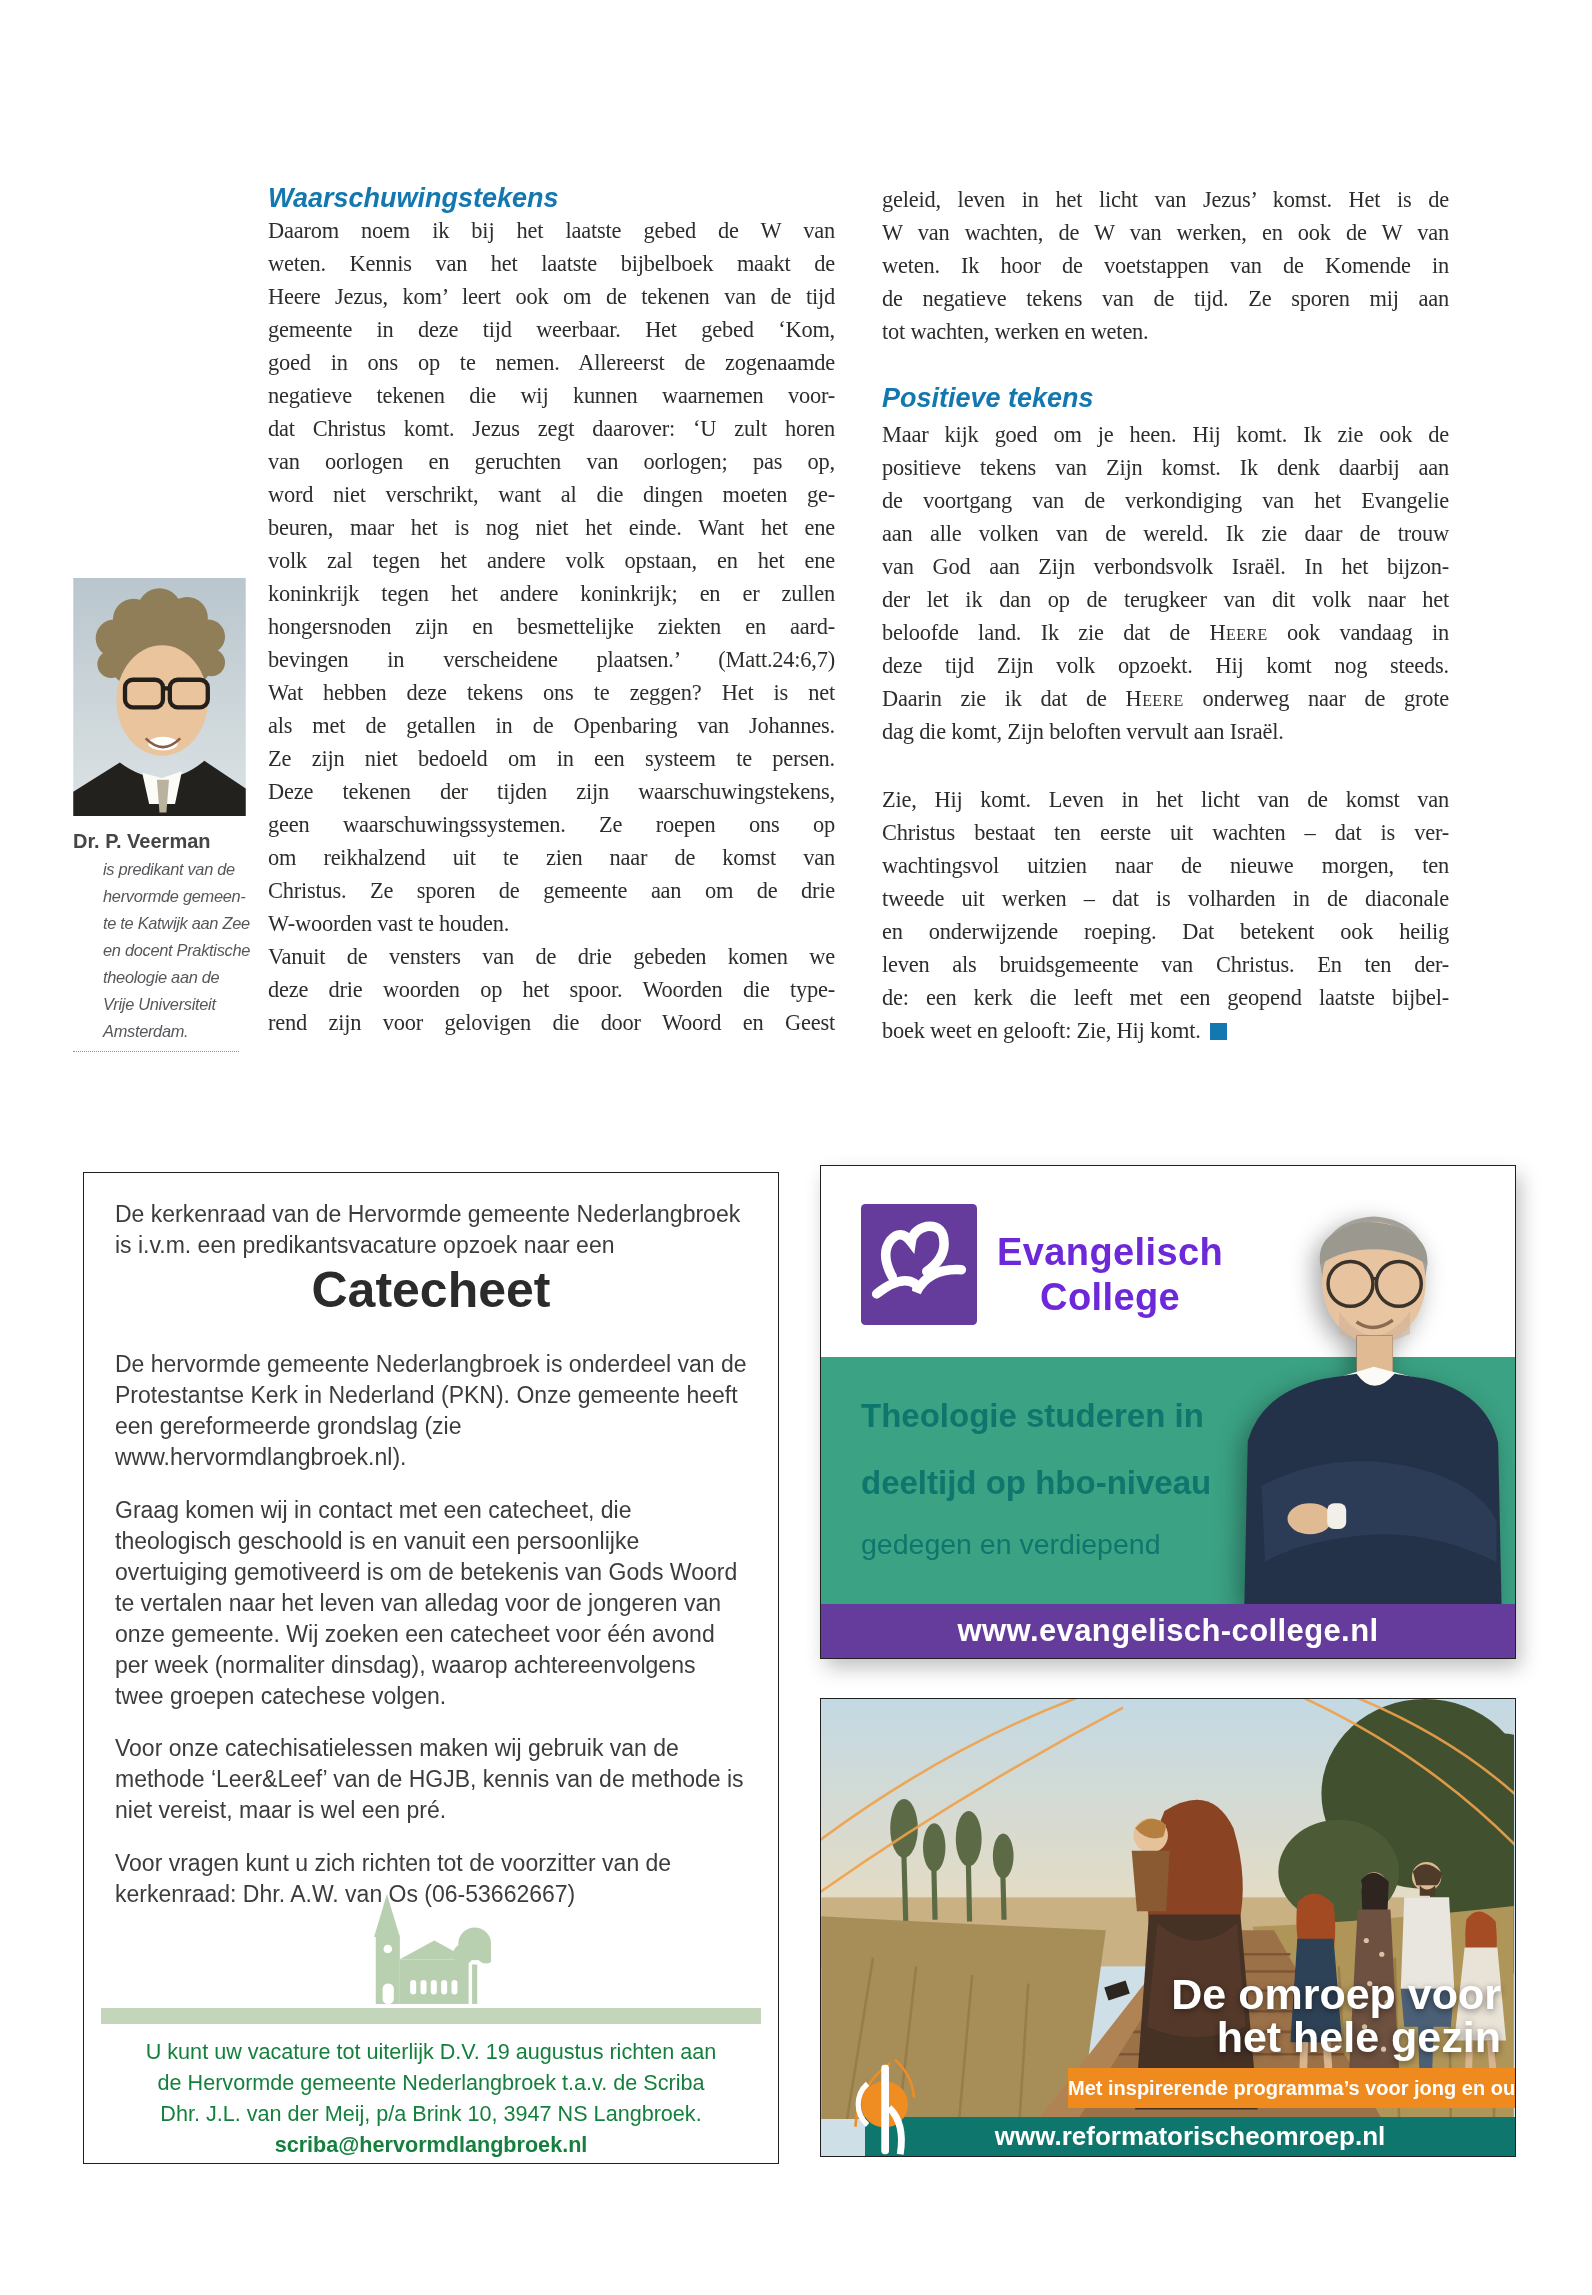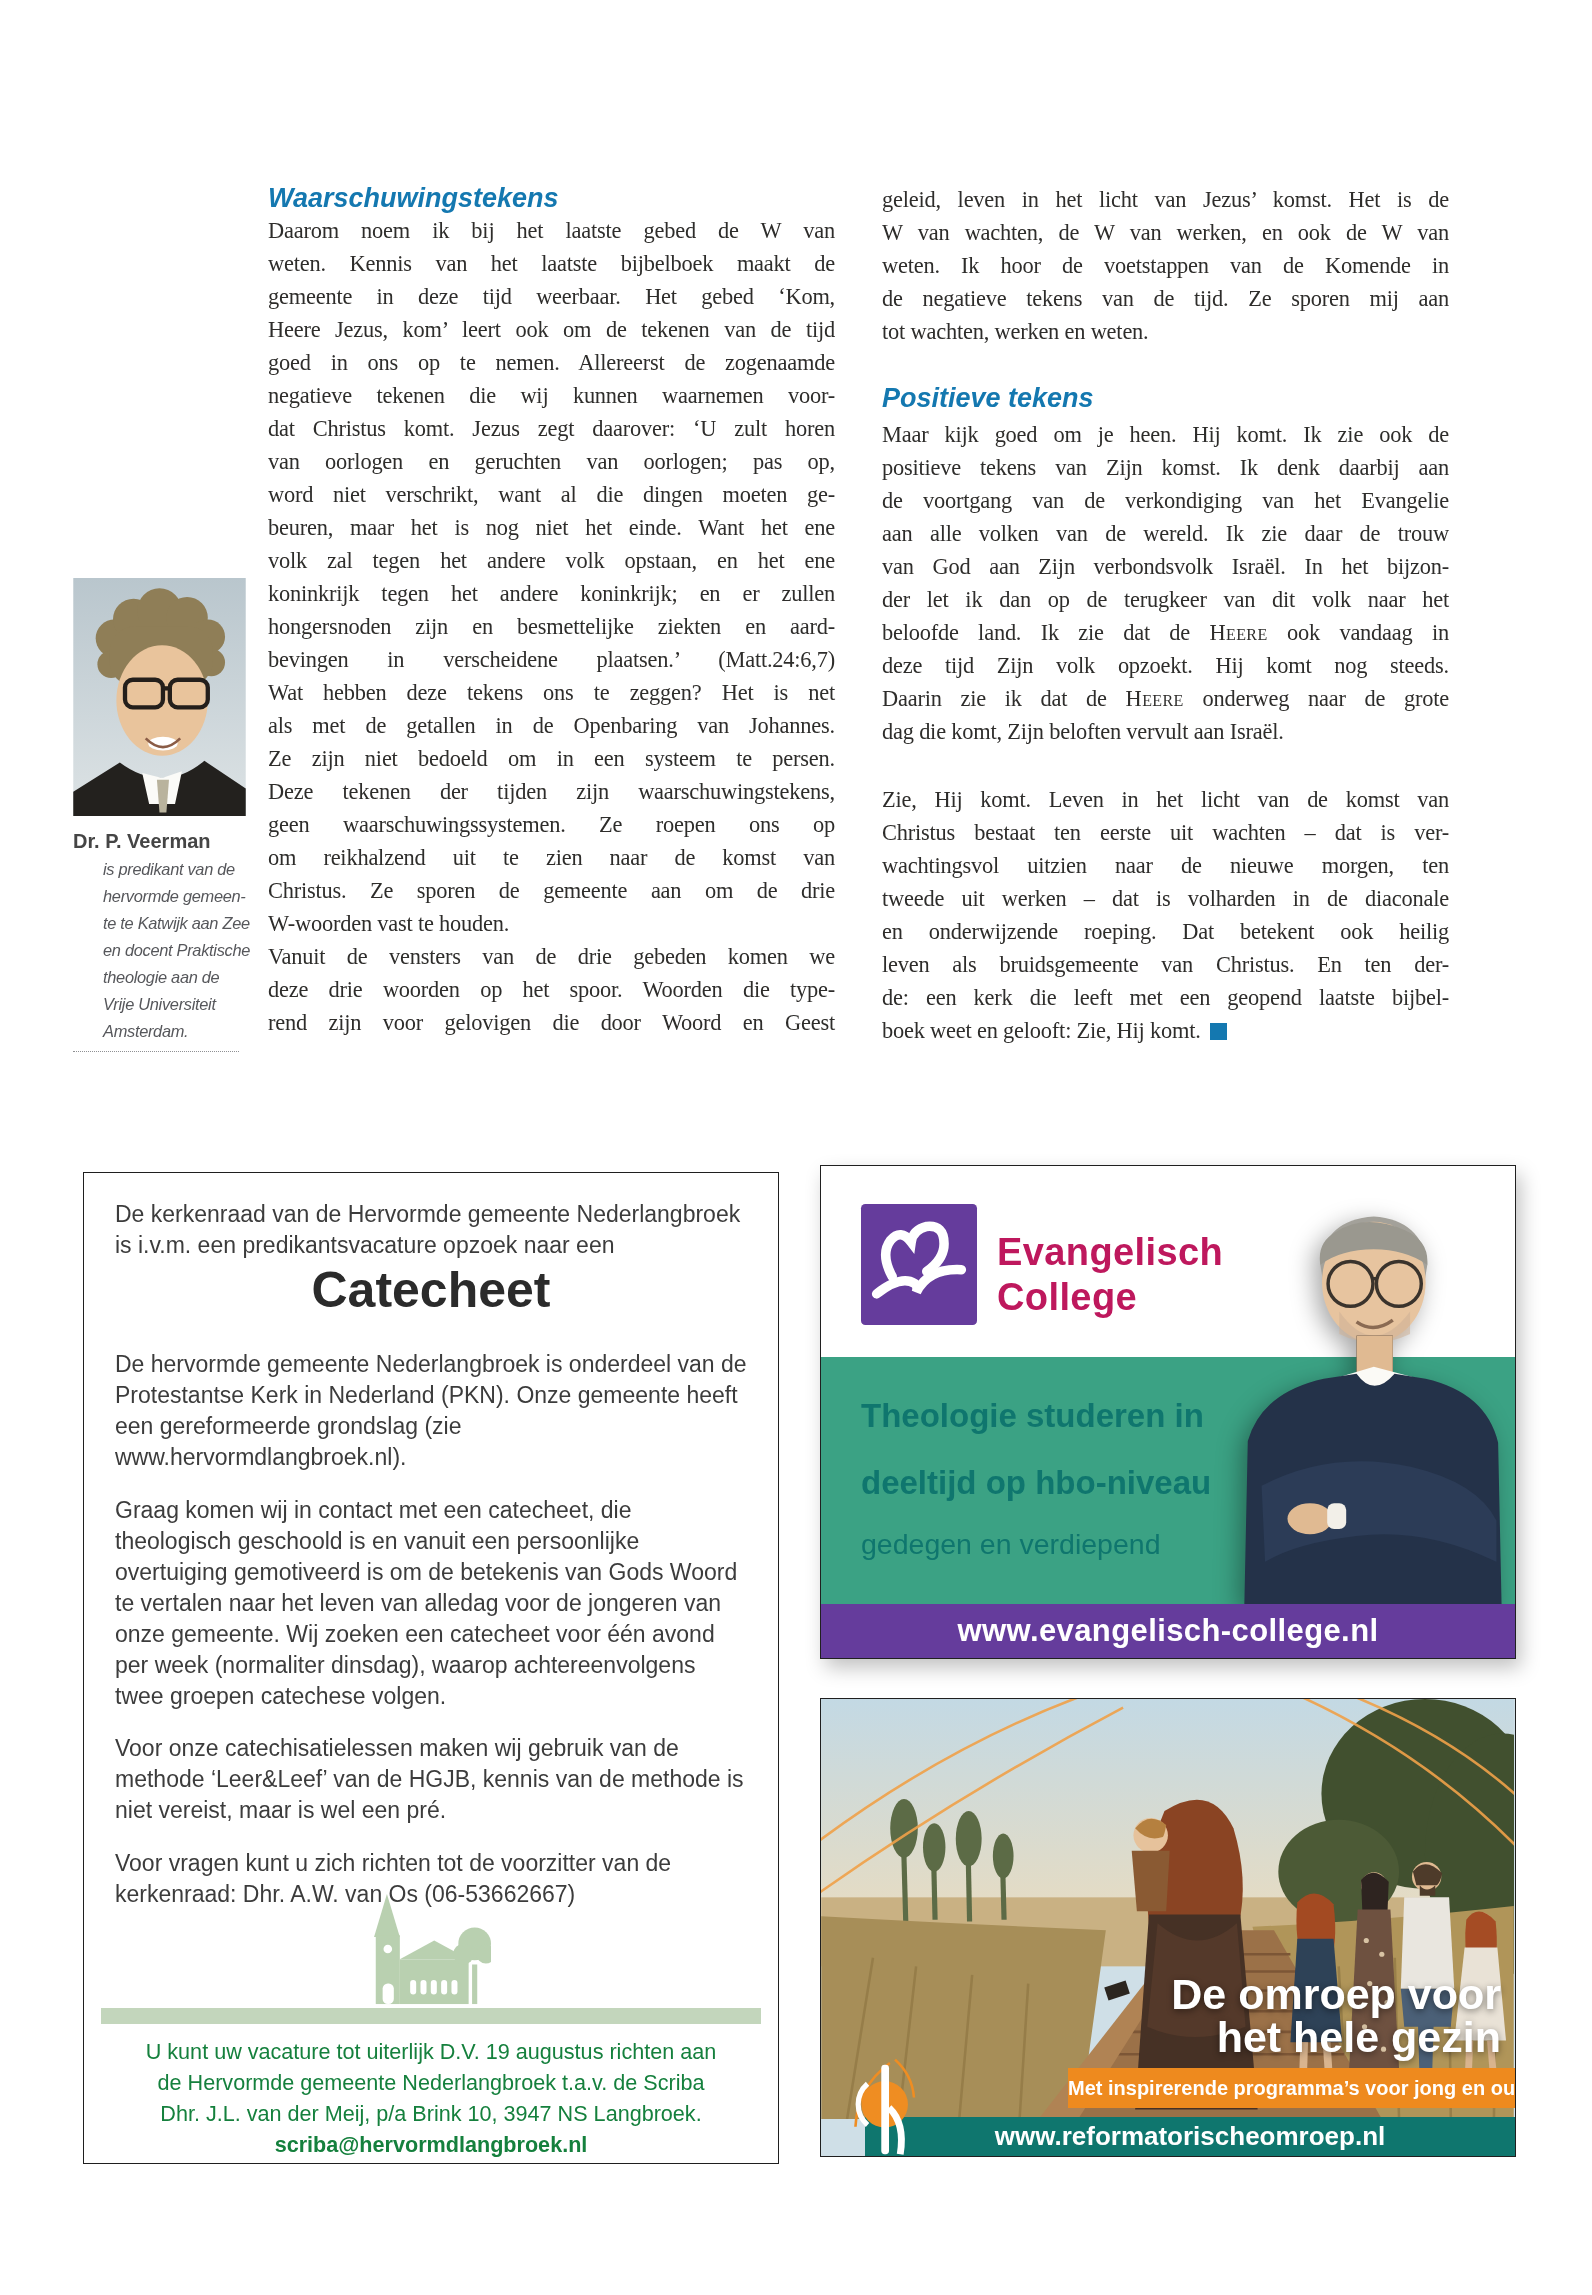--- a/index.html
+++ b/index.html
@@ -37,21 +37,21 @@
   .church{position:absolute;left:278px;top:719px;width:129px;height:114px;}
   .vac-bar{position:absolute;left:17.3px;right:17.3px;top:835px;height:16.4px;background:#c3d6bc;}
   .vac-footer{position:absolute;left:0;right:0;top:863px;text-align:center;}
   .vac-footer .pl{font:21.6px/31px "Liberation Sans",sans-serif;color:#15803d;white-space:nowrap;}
   .vac-footer .pl.b{font-weight:700;}
   
   .ec-card{position:absolute;left:820px;top:1165px;width:696px;height:494px;background:#fff;
            border:1.7px solid #202020;box-sizing:border-box;box-shadow:5.2px 8.6px 19px rgba(0,0,0,0.25);overflow:hidden;}
   .ec-logo{position:absolute;left:40px;top:38px;width:116px;height:121px;background:#653c9c;border-radius:4.3px;}
   .ec-brand{position:absolute;left:176px;top:64px;font:700 38px/45px "Liberation Sans",sans-serif;
-            color:#be185d;letter-spacing:0.4px;}
+            color:#6d28d9;letter-spacing:0.4px;text-align:center;}
   .ec-band{position:absolute;left:0;right:0;top:191px;height:248px;background:#3ba284;}
   .ec-line{position:absolute;left:40px;color:#0f766e;white-space:nowrap;z-index:3;}
   .ec-l1{top:231px;font:700 33px/38px "Liberation Sans",sans-serif;}
   .ec-l2{top:298px;font:700 33px/38px "Liberation Sans",sans-serif;}
   .ec-l3{top:361px;font:400 28.5px/35px "Liberation Sans",sans-serif;}
   .ec-man{position:absolute;right:3.5px;top:15.5px;width:285px;height:423px;z-index:2;
           filter:drop-shadow(-5.2px 7px 12px rgba(0,0,0,0.35));}
   .ec-purple{position:absolute;left:0;right:0;bottom:0;height:54px;background:#653c9c;z-index:4;
              text-align:center;}
   .ec-url{font:700 31px/54px "Liberation Sans",sans-serif;color:#fff;letter-spacing:0.4px;}
@@ -72,22 +72,22 @@
 </head>
 <body>
 
 <div class="page">
 
   <div class="col col-left">
     <div class="art-heading">Waarschuwingstekens</div>
     <div>
         <div class="tl">Daarom noem ik bij het laatste gebed de W van</div>
         <div class="tl">weten. Kennis van het laatste bijbelboek maakt de</div>
+        <div class="tl">Heere Jezus, kom’ leert ook om de tekenen van de tijd</div>
         <div class="tl">gemeente in deze tijd weerbaar. Het gebed ‘Kom,</div>
-        <div class="tl">Heere Jezus, kom’ leert ook om de tekenen van de tijd</div>
         <div class="tl">goed in ons op te nemen. Allereerst de zogenaamde</div>
         <div class="tl">negatieve tekenen die wij kunnen waarnemen voor-</div>
         <div class="tl">dat Christus komt. Jezus zegt daarover: ‘U zult horen</div>
         <div class="tl">van oorlogen en geruchten van oorlogen; pas op,</div>
         <div class="tl">word niet verschrikt, want al die dingen moeten ge-</div>
         <div class="tl">beuren, maar het is nog niet het einde. Want het ene</div>
         <div class="tl">volk zal tegen het andere volk opstaan, en het ene</div>
         <div class="tl">koninkrijk tegen het andere koninkrijk; en er zullen</div>
         <div class="tl">hongersnoden zijn en besmettelijke ziekten en aard-</div>
         <div class="tl">bevingen in verscheidene plaatsen.’ (Matt.24:6,7)</div>

